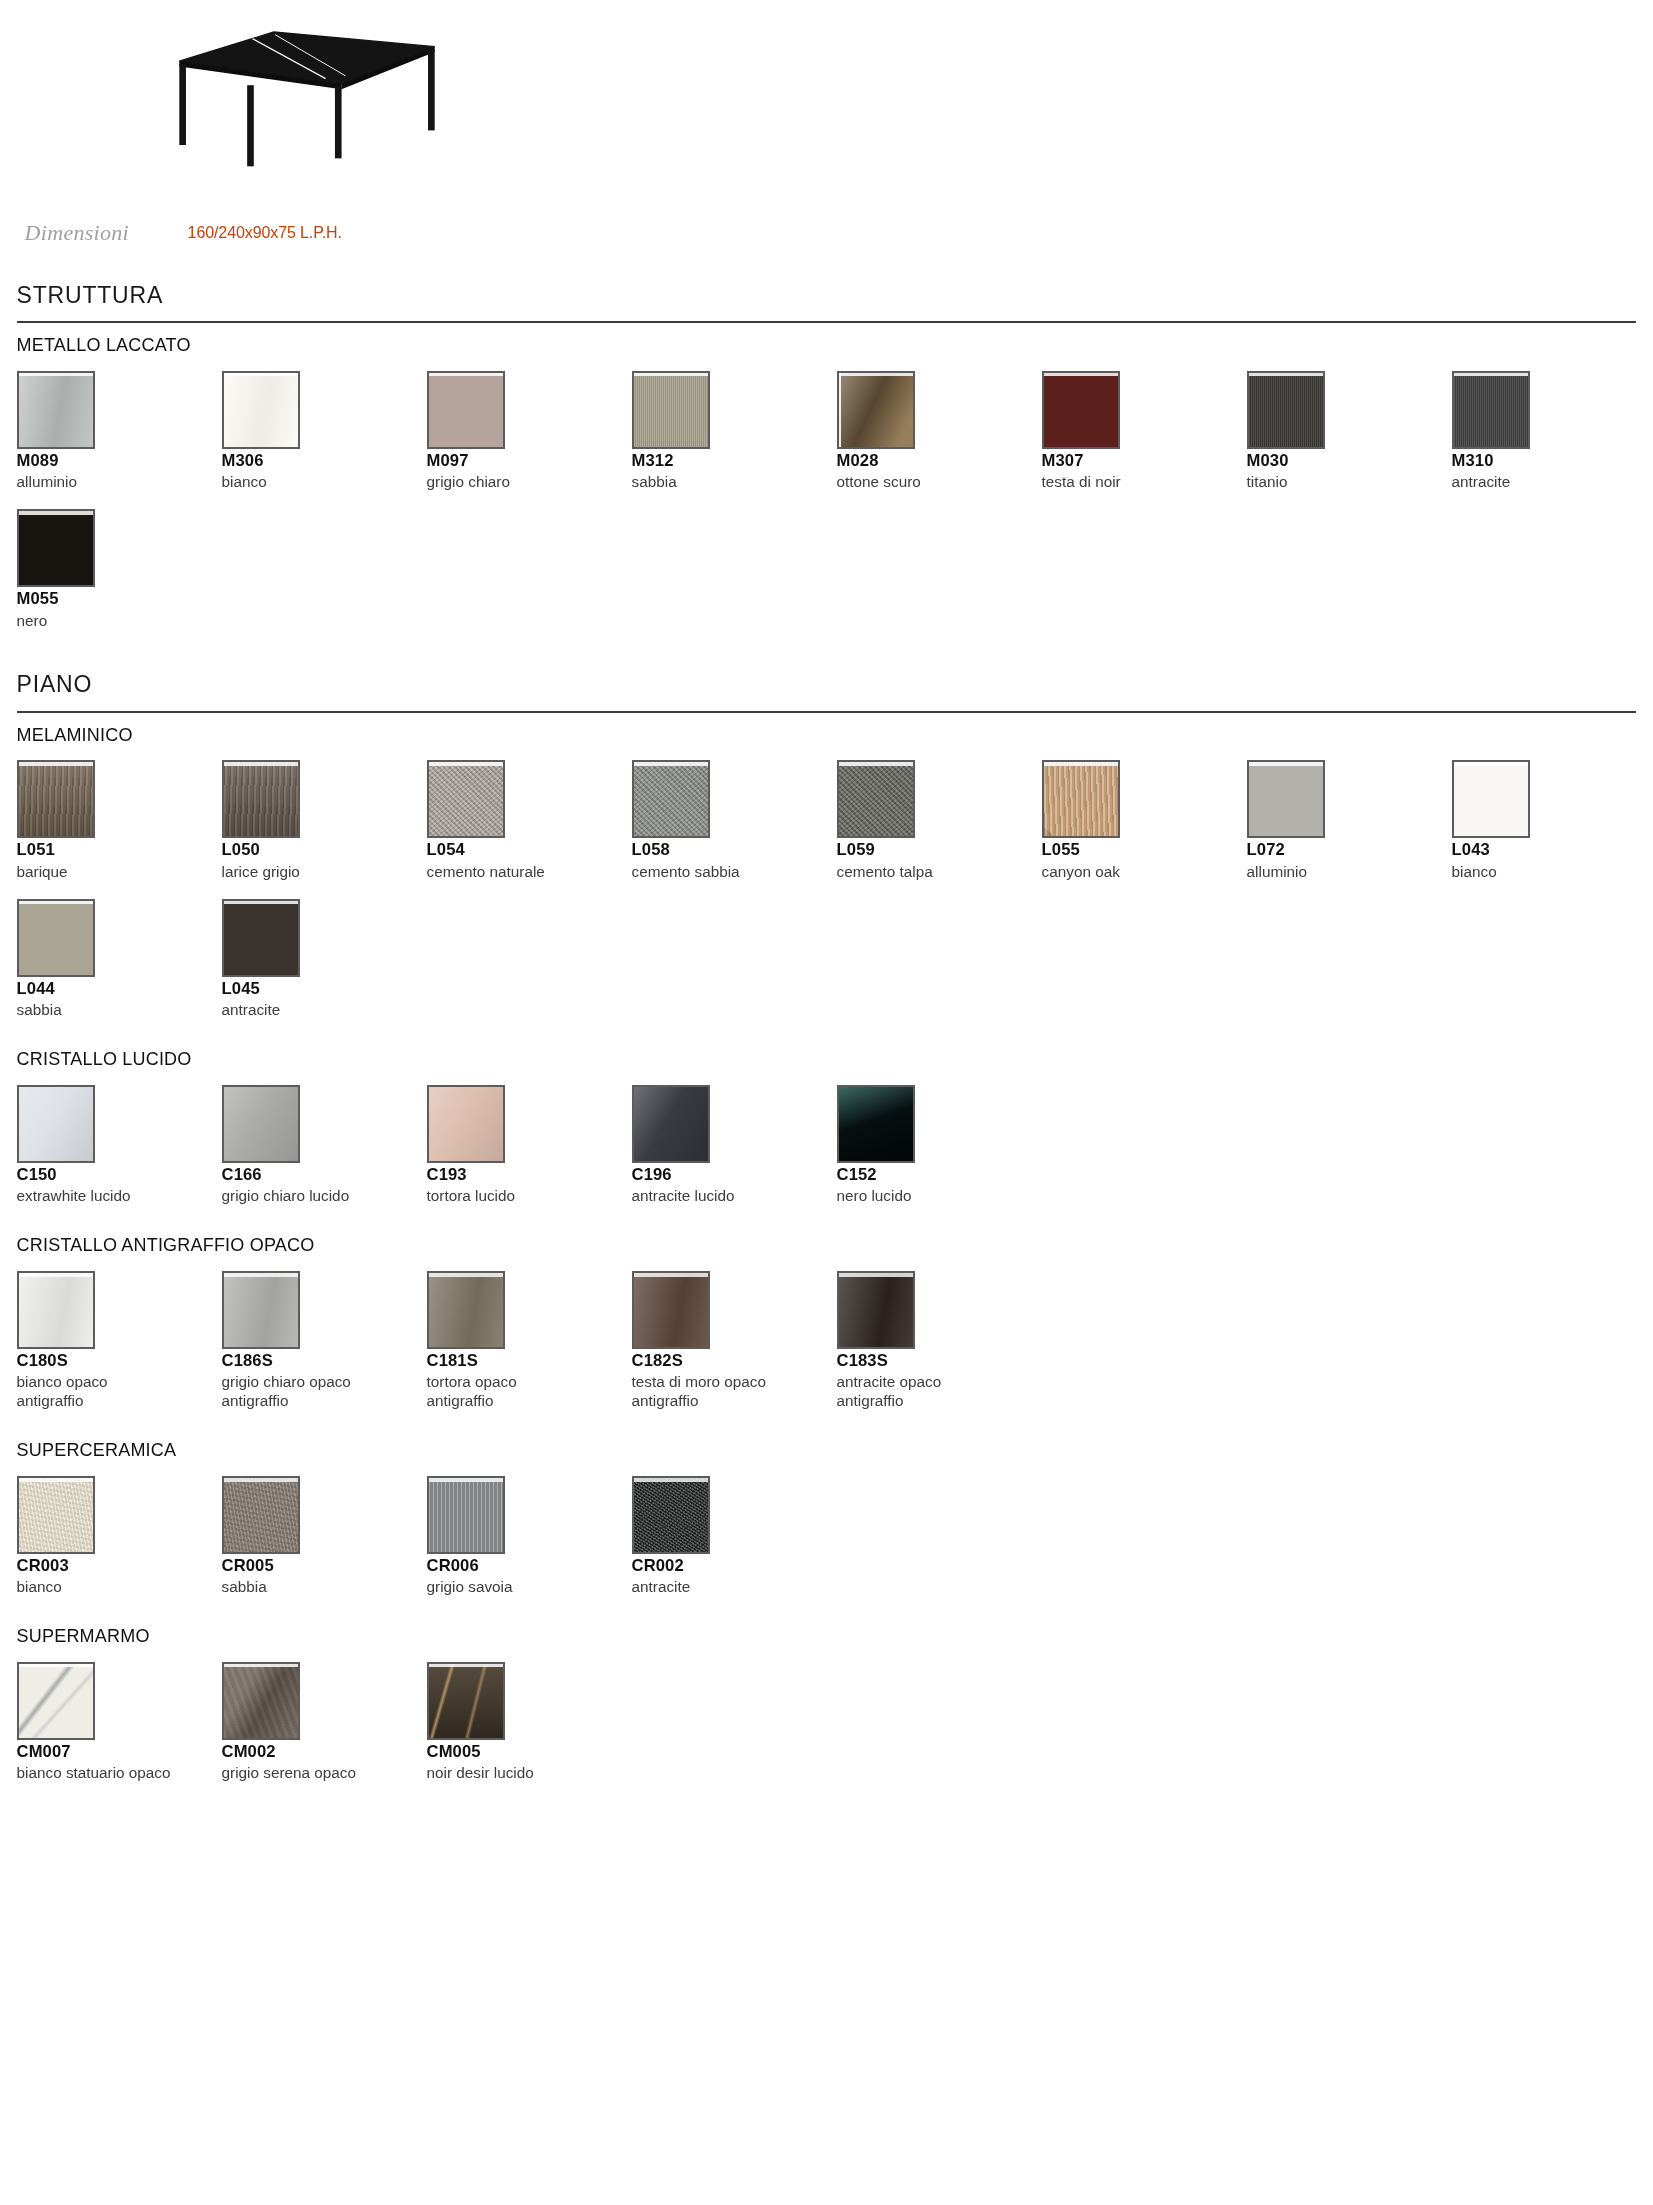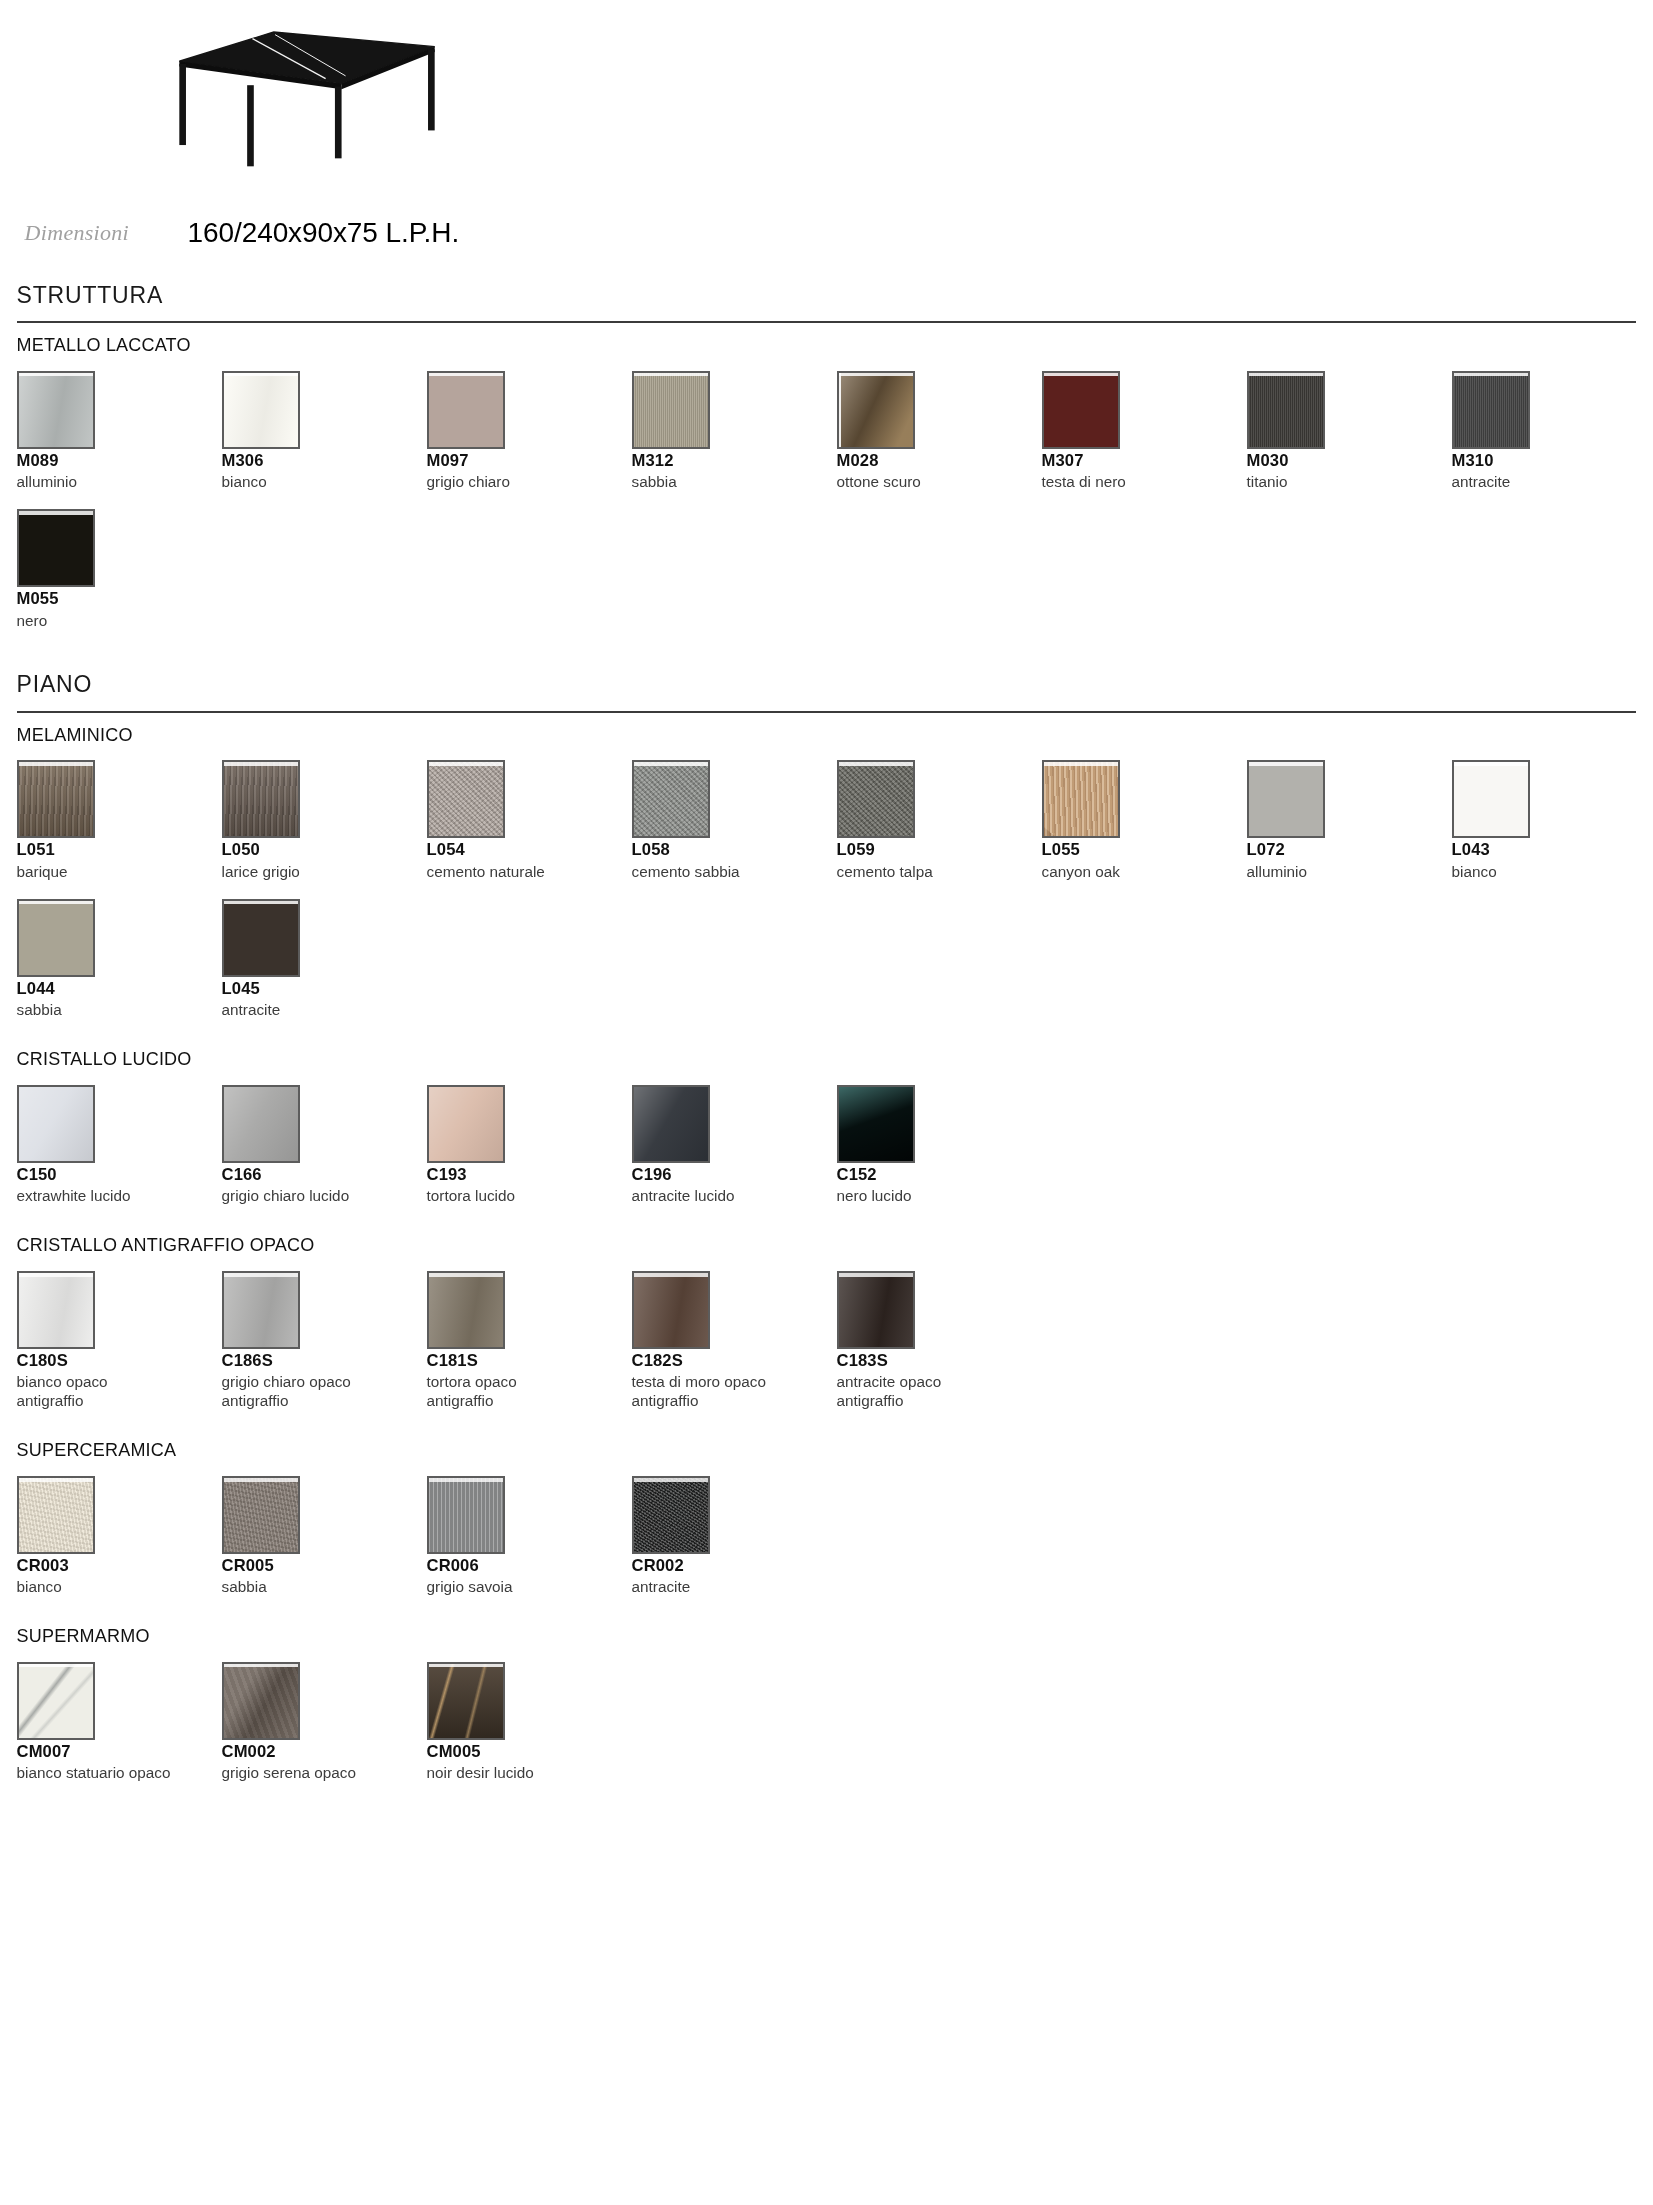--- a/index.html
+++ b/index.html
@@ -40,22 +40,22 @@
     font-style: italic;
     font-size: 22px;
     color: #a0a0a0;
     letter-spacing: 0.3px;
     width: 163px;
     flex: none;
     margin-left: 8px;
   }
   .dimensioni-value {
     font-family: "Liberation Sans", sans-serif;
-    font-size: 28px;
-    color: #000000;
+    font-size: 16px;
+    color: #c2410c;
     letter-spacing: -0.1px;
   }
 
   
   .section-block { padding: 0 16.6px; }
   .section-title {
     font-size: 23px;
     font-weight: 400;
     letter-spacing: 0.8px;
     color: #1a1a1a;
@@ -199,21 +199,21 @@
             <div class="swatch-desc">sabbia</div>
           </div>
           <div class="swatch-cell">
             <div class="swatch-chip hl hl-left" style="background: linear-gradient(115deg, rgba(255, 255, 255, 0.3), rgba(0, 0, 0, 0.22) 45%, rgba(255, 220, 160, 0.28) 85%), rgb(111, 90, 63);"></div>
             <div class="swatch-code">M028</div>
             <div class="swatch-desc">ottone scuro</div>
           </div>
           <div class="swatch-cell">
             <div class="swatch-chip hl" style="background: rgb(92, 32, 29);"></div>
             <div class="swatch-code">M307</div>
-            <div class="swatch-desc">testa di nero</div>
+            <div class="swatch-desc">testa di noir</div>
           </div>
           <div class="swatch-cell">
             <div class="swatch-chip hl" style="background: repeating-linear-gradient(90deg, rgba(255, 255, 255, 0.1) 0px, rgba(255, 255, 255, 0.1) 0.7px, rgba(0, 0, 0, 0.1) 0.7px, rgba(0, 0, 0, 0.1) 2px), rgb(60, 58, 55);"></div>
             <div class="swatch-code">M030</div>
             <div class="swatch-desc">titanio</div>
           </div>
           <div class="swatch-cell">
             <div class="swatch-chip hl" style="background: repeating-linear-gradient(90deg, rgba(255, 255, 255, 0.1) 0px, rgba(255, 255, 255, 0.1) 0.7px, rgba(0, 0, 0, 0.1) 0.7px, rgba(0, 0, 0, 0.1) 2px), rgb(67, 67, 67);"></div>
             <div class="swatch-code">M310</div>
             <div class="swatch-desc">antracite</div>

